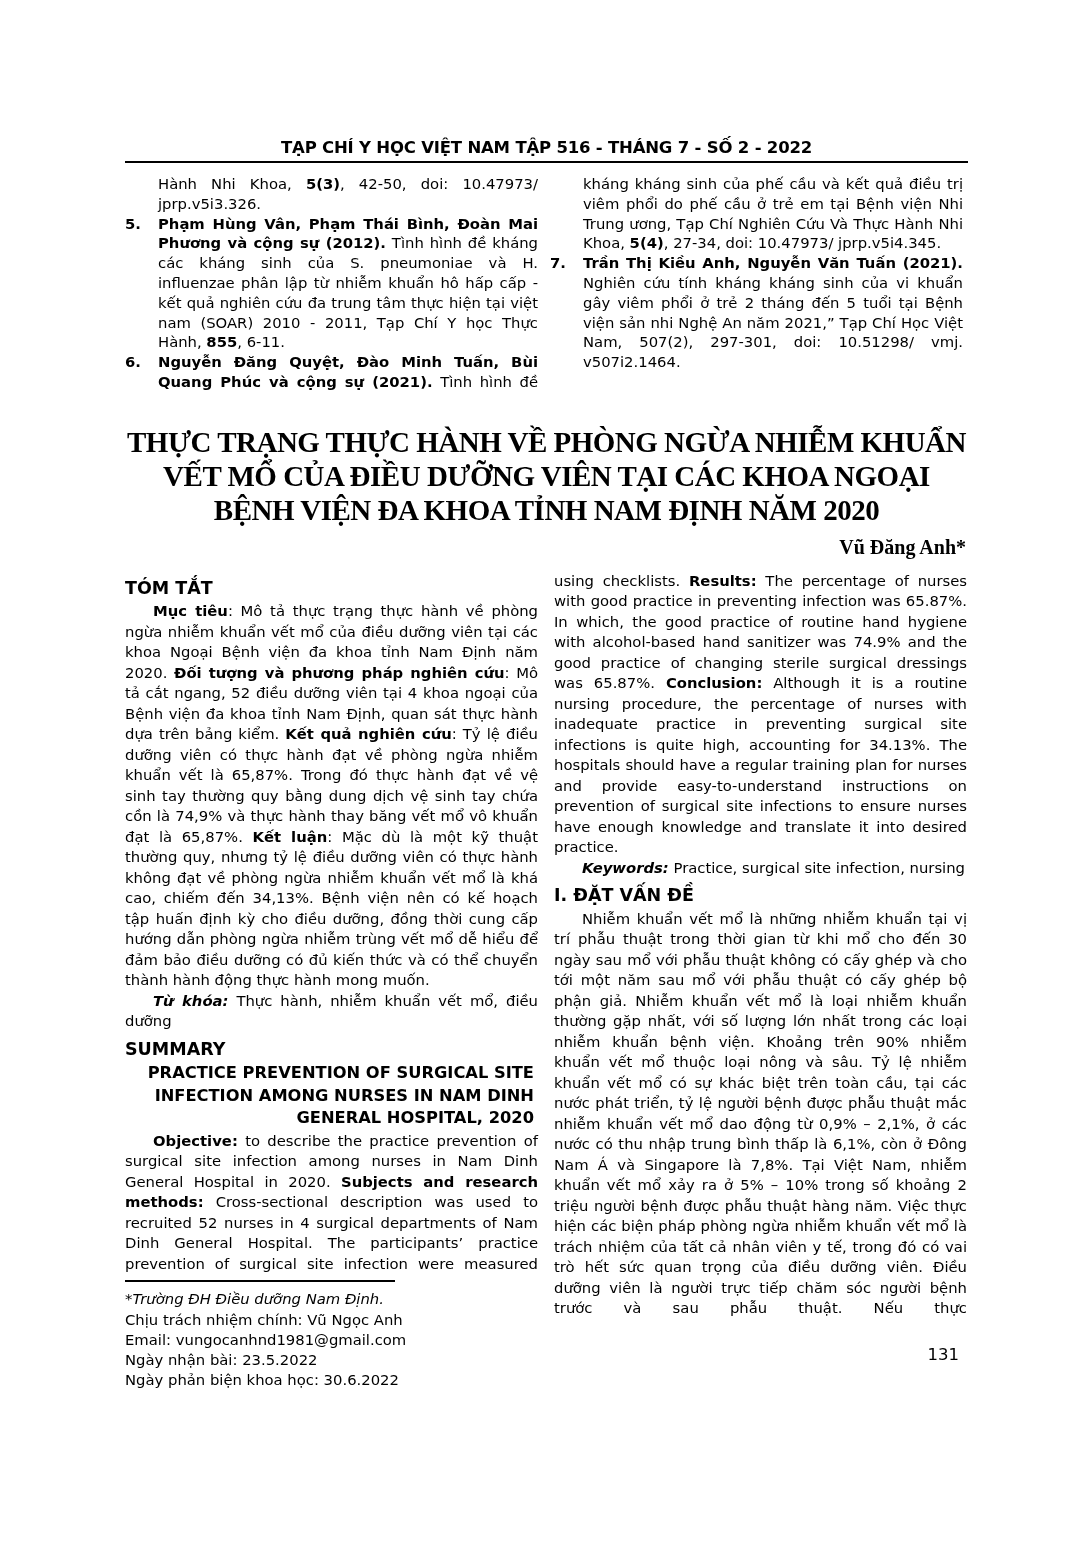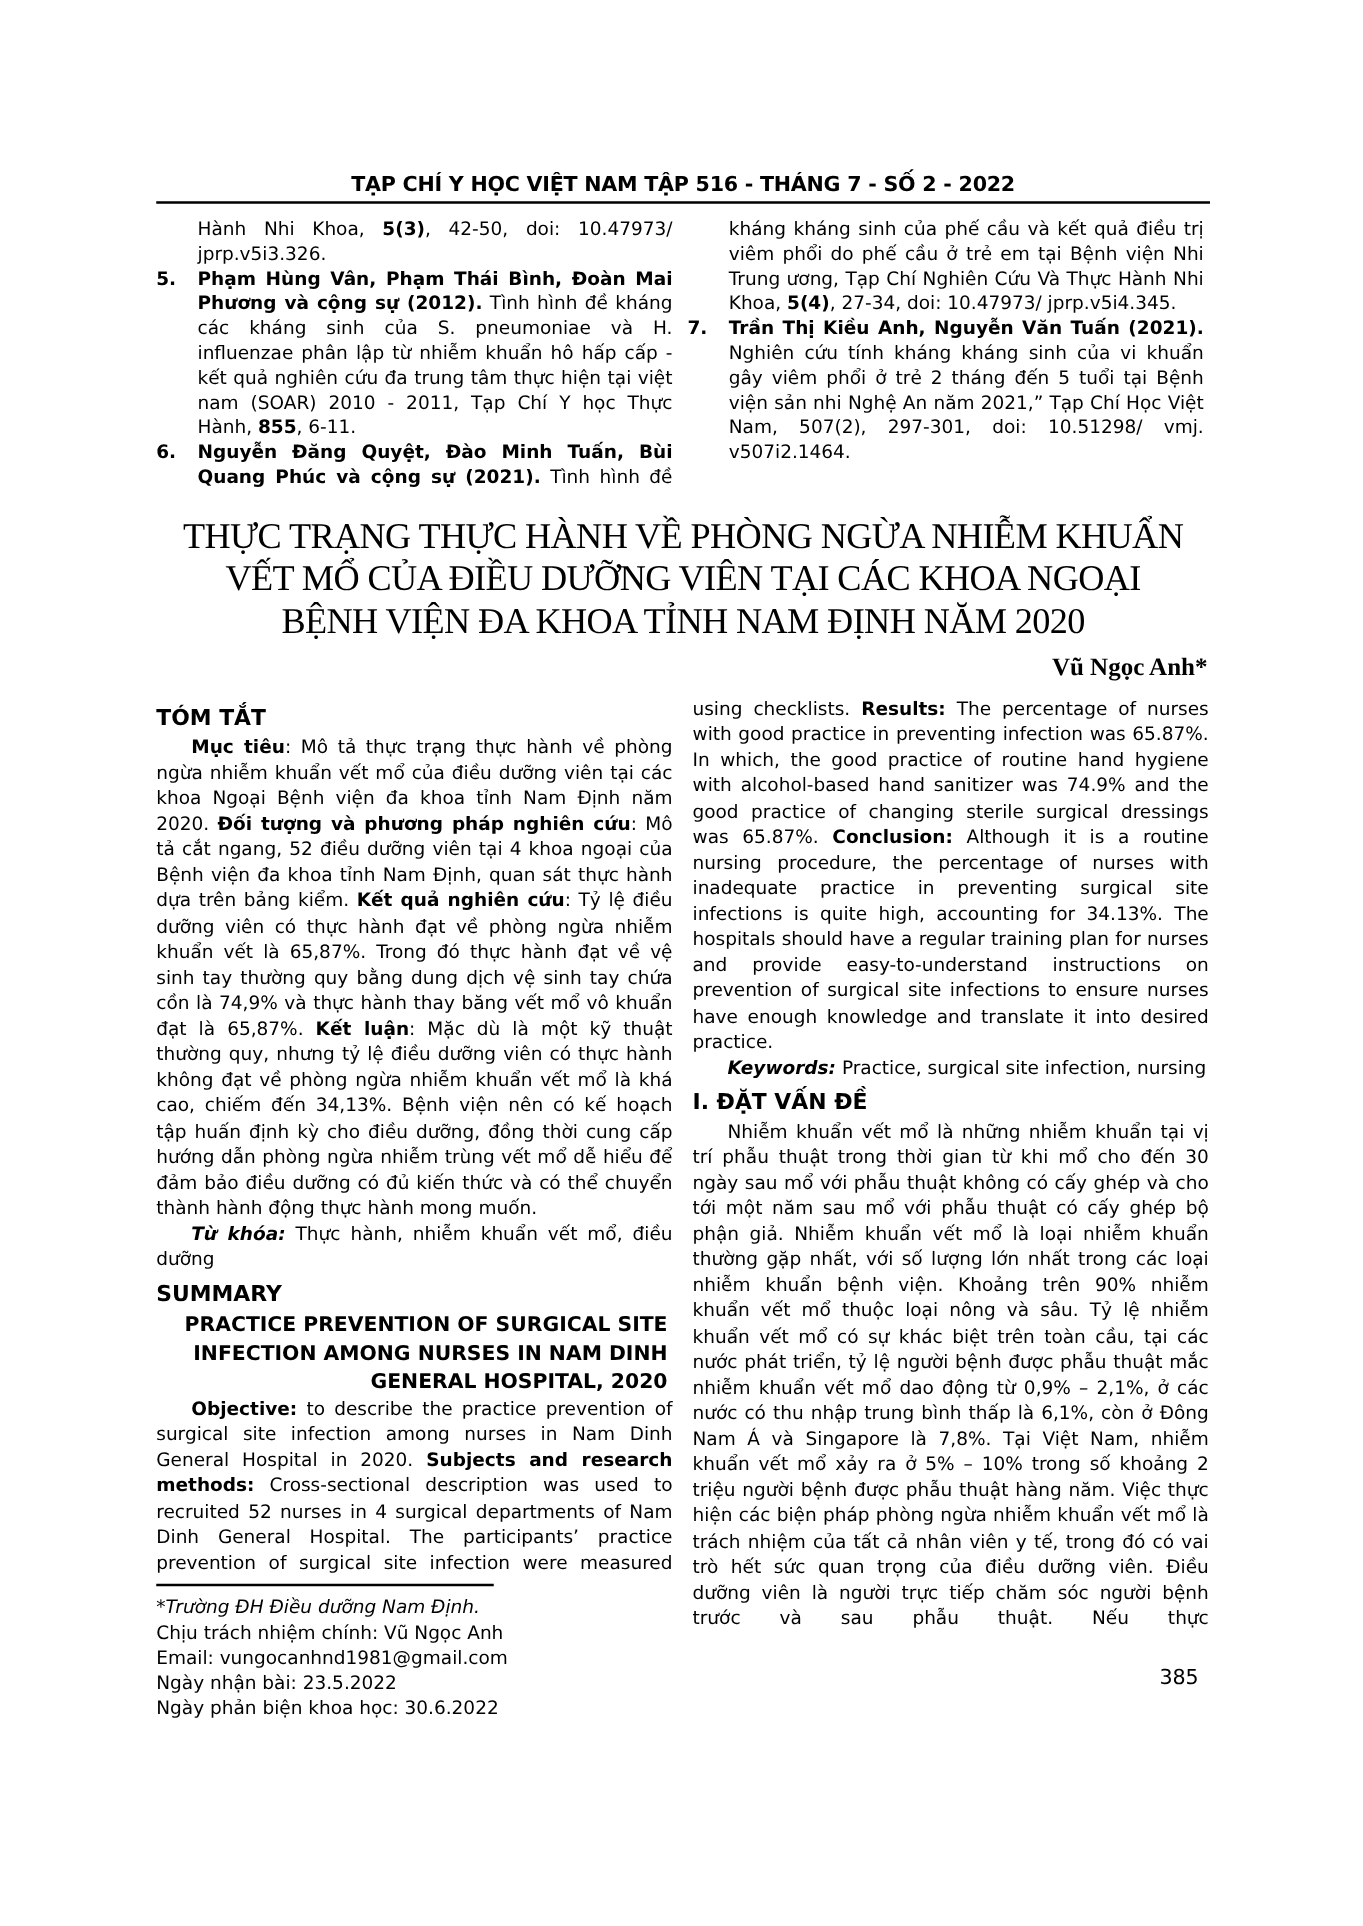--- a/index.html
+++ b/index.html
@@ -19,23 +19,23 @@
   }
   .refs { display:flex; gap:12px; margin-top:11px; font-size:14.8px; line-height:19.8px; }
   .col { width:413px; text-align:justify; }
   .ref-cont { padding-left:33px; }
   .ref { padding-left:33px; text-indent:-33px; }
   .refnum { display:inline-block; width:33px; text-indent:0; font-weight:bold; }
   span.b { font-weight:bold; }
   span.i { font-style:italic; }
   .force-last { text-align-last:justify; }
   .title-block {
-    margin-top:20px; text-align:center;
+    margin-top:33px; text-align:center;
     font-family:"Liberation Serif","DejaVu Serif",serif;
-    font-weight:normal; font-size:29px; line-height:34px; letter-spacing:-0.5px;
+    font-weight:bold; font-size:29px; line-height:34px; letter-spacing:-0.5px;
   }
   .author {
     margin-top:9px; text-align:right; padding-right:2px;
     font-family:"Liberation Serif","DejaVu Serif",serif;
     font-weight:bold; font-size:20px;
   }
   .main { display:flex; gap:16px; margin-top:12px; font-size:14.8px; line-height:20.5px; }
   .h1 { font-size:17.5px; font-weight:bold; margin:7px 0 3px; text-align:left; text-indent:0; }
   .para { margin:0; text-indent:28px; }
   .nopara { margin:0; text-indent:0; }
@@ -66,21 +66,21 @@
       <div class="ref"><span class="refnum">7.</span><span><span class="b">Trần Thị Kiều Anh, Nguyễn Văn Tuấn (2021).</span><span> Nghiên cứu tính kháng kháng sinh của vi khuẩn gây viêm phổi ở trẻ 2 tháng đến 5 tuổi tại Bệnh viện sản nhi Nghệ An năm 2021,” Tạp Chí Học Việt Nam, 507(2), 297-301, doi: 10.51298/ vmj. v507i2.1464.</span></span></div>
     </div>
   </div>
 
   <div class="title-block">
     <div>THỰC TRẠNG THỰC HÀNH VỀ PHÒNG NGỪA NHIỄM KHUẨN</div>
     <div>VẾT MỔ CỦA ĐIỀU DƯỠNG VIÊN TẠI CÁC KHOA NGOẠI</div>
     <div>BỆNH VIỆN ĐA KHOA TỈNH NAM ĐỊNH NĂM 2020</div>
   </div>
 
-  <div class="author">Vũ Ngọc Anh*</div>
+  <div class="author">Vũ Đăng Anh*</div>
 
   <div class="main">
 
     <div class="col">
       <div class="h1">TÓM TẮT</div>
       <p class="para"><span class="b">Mục tiêu</span><span>: Mô tả thực trạng thực hành về phòng ngừa nhiễm khuẩn vết mổ của điều dưỡng viên tại các khoa Ngoại Bệnh viện đa khoa tỉnh Nam Định năm 2020. </span><span class="b">Đối tượng và phương pháp nghiên cứu</span><span>: Mô tả cắt ngang, 52 điều dưỡng viên tại 4 khoa ngoại của Bệnh viện đa khoa tỉnh Nam Định, quan sát thực hành dựa trên bảng kiểm. </span><span class="b">Kết quả nghiên cứu</span><span>: Tỷ lệ điều dưỡng viên có thực hành đạt về phòng ngừa nhiễm khuẩn vết là 65,87%. Trong đó thực hành đạt về vệ sinh tay thường quy bằng dung dịch vệ sinh tay chứa cồn là 74,9% và thực hành thay băng vết mổ vô khuẩn đạt là 65,87%. </span><span class="b">Kết luận</span><span>: Mặc dù là một kỹ thuật thường quy, nhưng tỷ lệ điều dưỡng viên có thực hành không đạt về phòng ngừa nhiễm khuẩn vết mổ là khá cao, chiếm đến 34,13%. Bệnh viện nên có kế hoạch tập huấn định kỳ cho điều dưỡng, đồng thời cung cấp hướng dẫn phòng ngừa nhiễm trùng vết mổ dễ hiểu để đảm bảo điều dưỡng có đủ kiến thức và có thể chuyển thành hành động thực hành mong muốn.</span></p>
       <p class="para"><span class="b i">Từ khóa:</span><span> Thực hành, nhiễm khuẩn vết mổ, điều dưỡng</span></p>
 
       <div class="h1">SUMMARY</div>
       <div class="subheading">PRACTICE PREVENTION OF SURGICAL SITE INFECTION AMONG NURSES IN NAM DINH GENERAL HOSPITAL, 2020</div>
@@ -96,18 +96,18 @@
       </div>
     </div>
 
     <div class="col">
       <p class="nopara"><span>using checklists. </span><span class="b">Results:</span><span> The percentage of nurses with good practice in preventing infection was 65.87%. In which, the good practice of routine hand hygiene with alcohol-based hand sanitizer was 74.9% and the good practice of changing sterile surgical dressings was 65.87%. </span><span class="b">Conclusion:</span><span> Although it is a routine nursing procedure, the percentage of nurses with inadequate practice in preventing surgical site infections is quite high, accounting for 34.13%. The hospitals should have a regular training plan for nurses and provide easy-to-understand instructions on prevention of surgical site infections to ensure nurses have enough knowledge and translate it into desired practice.</span></p>
       <p class="para"><span class="b i">Keywords:</span><span> Practice, surgical site infection, nursing</span></p>
 
       <div class="h1">I. ĐẶT VẤN ĐỀ</div>
       <p class="para force-last"><span>Nhiễm khuẩn vết mổ là những nhiễm khuẩn tại vị trí phẫu thuật trong thời gian từ khi mổ cho đến 30 ngày sau mổ với phẫu thuật không có cấy ghép và cho tới một năm sau mổ với phẫu thuật có cấy ghép bộ phận giả. Nhiễm khuẩn vết mổ là loại nhiễm khuẩn thường gặp nhất, với số lượng lớn nhất trong các loại nhiễm khuẩn bệnh viện. Khoảng trên 90% nhiễm khuẩn vết mổ thuộc loại nông và sâu. Tỷ lệ nhiễm khuẩn vết mổ có sự khác biệt trên toàn cầu, tại các nước phát triển, tỷ lệ người bệnh được phẫu thuật mắc nhiễm khuẩn vết mổ dao động từ 0,9% – 2,1%, ở các nước có thu nhập trung bình thấp là 6,1%, còn ở Đông Nam Á và Singapore là 7,8%. Tại Việt Nam, nhiễm khuẩn vết mổ xảy ra ở 5% – 10% trong số khoảng 2 triệu người bệnh được phẫu thuật hàng năm. Việc thực hiện các biện pháp phòng ngừa nhiễm khuẩn vết mổ là trách nhiệm của tất cả nhân viên y tế, trong đó có vai trò hết sức quan trọng của điều dưỡng viên. Điều dưỡng viên là người trực tiếp chăm sóc người bệnh trước và sau phẫu thuật. Nếu thực</span></p>
 
-      <div class="pageno">385</div>
+      <div class="pageno">131</div>
     </div>
 
   </div>
 
 </div>
 
 </body></html>

